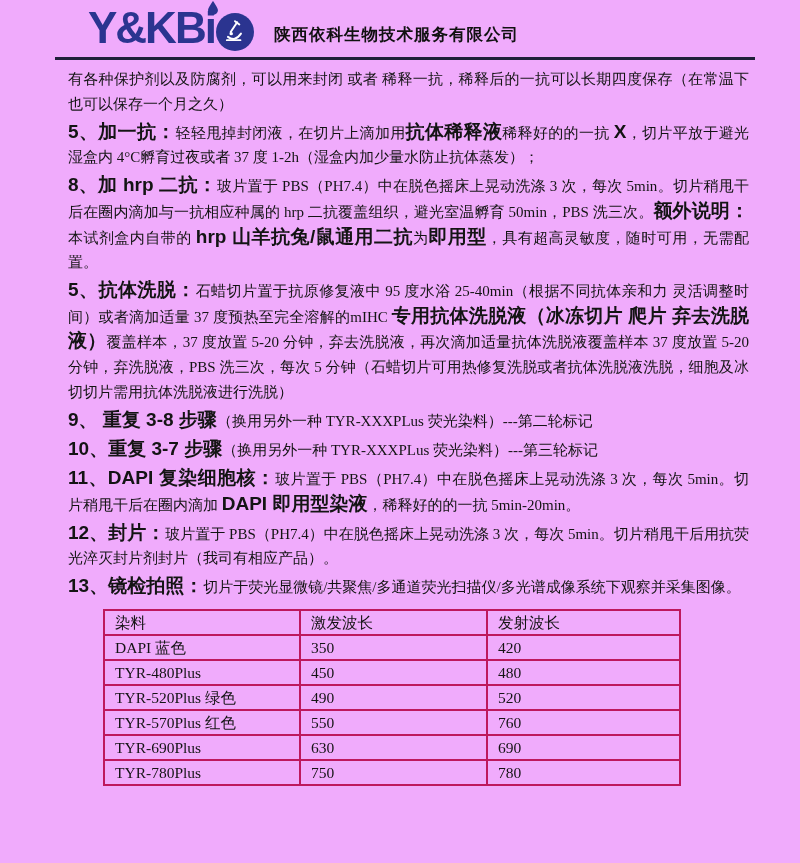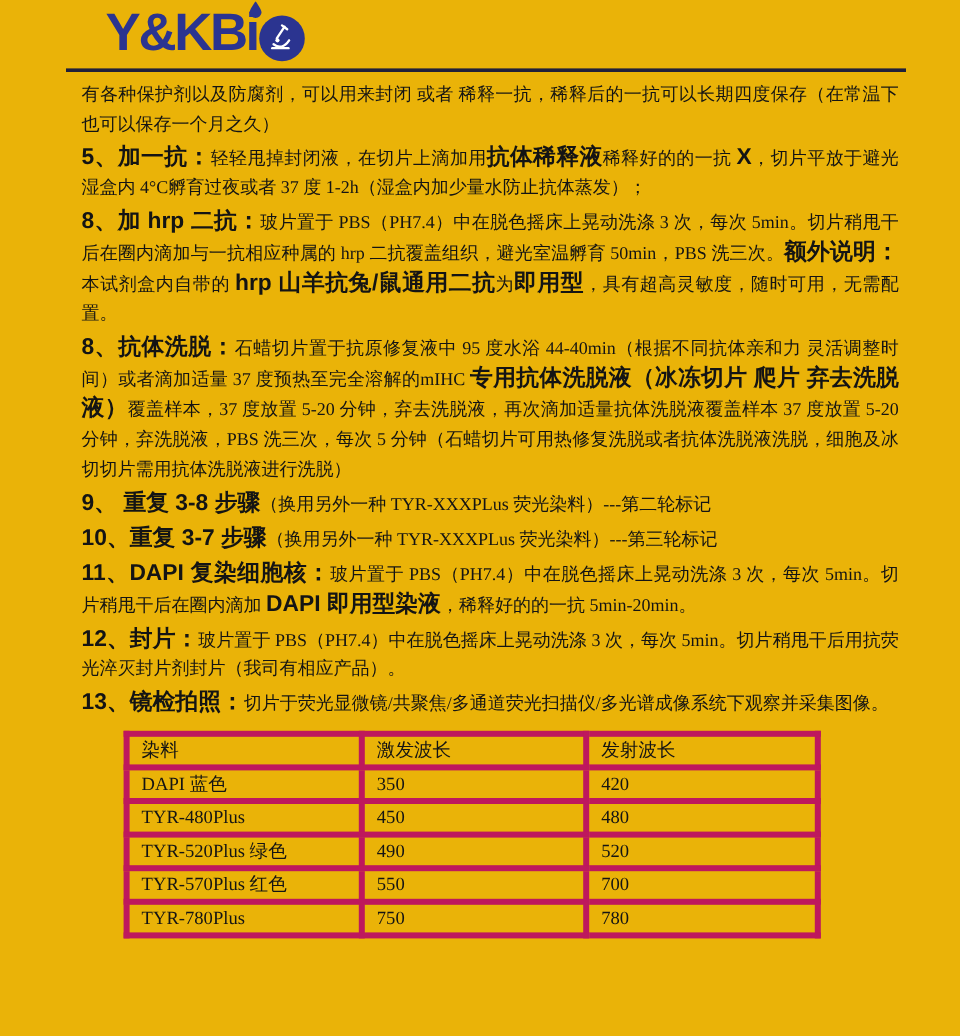--- a/index.html
+++ b/index.html
@@ -1,18 +1,18 @@
 <!DOCTYPE html>
 <html><head>
 <meta charset="utf-8">
 <style>
   * { box-sizing: border-box; }
   html,body { margin:0; padding:0; background:#ffffff; }
   .page {
-    position:relative; width:800px; height:863px; background:#eab308;
+    position:relative; width:800px; height:863px; background:#f0abfc;
     font-family:"Liberation Serif","DejaVu Serif",serif; color:#141414;
     overflow:hidden;
   }
   
   .header { position:absolute; left:88px; top:4px; display:flex; align-items:flex-end; }
   .logo { display:flex; align-items:center; position:relative; }
   .logo-text {
     font-family:"Liberation Sans","DejaVu Sans",sans-serif;
     font-weight:700; font-size:44px; line-height:48px;
     color:#2b3490; letter-spacing:-2px; position:relative;
@@ -41,21 +41,21 @@
     font-size:19px;
   }
 
   
   .wtable {
     border-collapse:collapse; margin:9px 0 0 35px; width:576px;
     font-size:15.5px; table-layout:fixed;
     border:2px solid #3c3c3c;
   }
   .wtable th, .wtable td {
-    border:5px solid #be185d; text-align:left; font-weight:400;
+    border:2px solid #be185d; text-align:left; font-weight:400;
     padding:0 10px; height:24px; line-height:23px; overflow:hidden; white-space:nowrap;
   }
   .wtable col.c1 { width:196px; }
   .wtable col.c2 { width:187px; }
   .wtable col.c3 { width:193px; }
 </style>
 </head>
 <body>
 
 <div class="page">
@@ -73,33 +73,34 @@
           <g stroke="#ffffff" stroke-width="1.8" fill="none" stroke-linecap="round">
             <line x1="14" y1="3" x2="8" y2="12"></line>
             <line x1="12" y1="2" x2="16" y2="5"></line>
             <circle cx="8.5" cy="13.5" r="1.6" fill="#ffffff" stroke="none"></circle>
             <path d="M5.5 16.5 Q12 21.5 17.5 13.5"></path>
             <line x1="4.5" y1="19.5" x2="17" y2="19.5"></line>
           </g>
         </svg>
       </span>
     </div>
+    <span class="company-name">陕西依科生物技术服务有限公司</span>
   </div>
   <div class="divider"></div>
 
   <div class="content">
 
     <p><span>有各种保护剂以及防腐剂，可以用来封闭 或者 稀释一抗，稀释后的一抗可以长期四度保存（在常温下也可以保存一个月之久）</span></p>
 
     <p><span class="b">5、加一抗：</span><span>轻轻甩掉封闭液，在切片上滴加用</span><span class="b">抗体稀释液</span><span>稀释好的的一抗 </span><span class="b">X</span><span>，切片平放于避光湿盒内 4°C孵育过夜或者 37 度 1-2h（湿盒内加少量水防止抗体蒸发）；</span></p>
 
     <p><span class="b">8、加 hrp 二抗：</span><span>玻片置于 PBS（PH7.4）中在脱色摇床上晃动洗涤 3 次，每次 5min。切片稍甩干后在圈内滴加与一抗相应种属的 hrp 二抗覆盖组织，避光室温孵育 50min，PBS 洗三次。</span><span class="b">额外说明：</span><span>本试剂盒内自带的 </span><span class="b">hrp 山羊抗兔/鼠通用二抗</span><span>为</span><span class="b">即用型</span><span>，具有超高灵敏度，随时可用，无需配置。</span></p>
 
 
-    <p><span class="b">8、抗体洗脱：</span><span>石蜡切片置于抗原修复液中 95 度水浴 44-40min（根据不同抗体亲和力 灵活调整时间）或者滴加适量 37 度预热至完全溶解的mIHC </span><span class="b">专用抗体洗脱液（冰冻切片 爬片 弃去洗脱液）</span><span>覆盖样本，37 度放置 5-20 分钟，弃去洗脱液，再次滴加适量抗体洗脱液覆盖样本 37 度放置 5-20 分钟，弃洗脱液，PBS 洗三次，每次 5 分钟（石蜡切片可用热修复洗脱或者抗体洗脱液洗脱，细胞及冰切切片需用抗体洗脱液进行洗脱）</span></p>
+    <p><span class="b">5、抗体洗脱：</span><span>石蜡切片置于抗原修复液中 95 度水浴 25-40min（根据不同抗体亲和力 灵活调整时间）或者滴加适量 37 度预热至完全溶解的mIHC </span><span class="b">专用抗体洗脱液（冰冻切片 爬片 弃去洗脱液）</span><span>覆盖样本，37 度放置 5-20 分钟，弃去洗脱液，再次滴加适量抗体洗脱液覆盖样本 37 度放置 5-20 分钟，弃洗脱液，PBS 洗三次，每次 5 分钟（石蜡切片可用热修复洗脱或者抗体洗脱液洗脱，细胞及冰切切片需用抗体洗脱液进行洗脱）</span></p>
 
     <p><span class="b">9、 重复 3-8 步骤</span><span>（换用另外一种 TYR-XXXPLus 荧光染料）---第二轮标记</span></p>
 
     <p><span class="b">10、重复 3-7 步骤</span><span>（换用另外一种 TYR-XXXPLus 荧光染料）---第三轮标记</span></p>
 
     <p><span class="b">11、DAPI 复染细胞核：</span><span>玻片置于 PBS（PH7.4）中在脱色摇床上晃动洗涤 3 次，每次 5min。切片稍甩干后在圈内滴加 </span><span class="b">DAPI 即用型染液</span><span>，稀释好的的一抗 5min-20min。</span></p>
 
     <p><span class="b">12、封片：</span><span>玻片置于 PBS（PH7.4）中在脱色摇床上晃动洗涤 3 次，每次 5min。切片稍甩干后用抗荧光淬灭封片剂封片（我司有相应产品）。</span></p>
 
     <p><span class="b">13、镜检拍照：</span><span>切片于荧光显微镜/共聚焦/多通道荧光扫描仪/多光谱成像系统下观察并采集图像。</span></p>
@@ -127,21 +128,26 @@
         <td>480</td>
       </tr>
       <tr>
         <td>TYR-520Plus 绿色</td>
         <td>490</td>
         <td>520</td>
       </tr>
       <tr>
         <td>TYR-570Plus 红色</td>
         <td>550</td>
-        <td>700</td>
+        <td>760</td>
+      </tr>
+      <tr>
+        <td>TYR-690Plus</td>
+        <td>630</td>
+        <td>690</td>
       </tr>
       <tr>
         <td>TYR-780Plus</td>
         <td>750</td>
         <td>780</td>
       </tr>
     </tbody>
       </table>
 
   </div>

